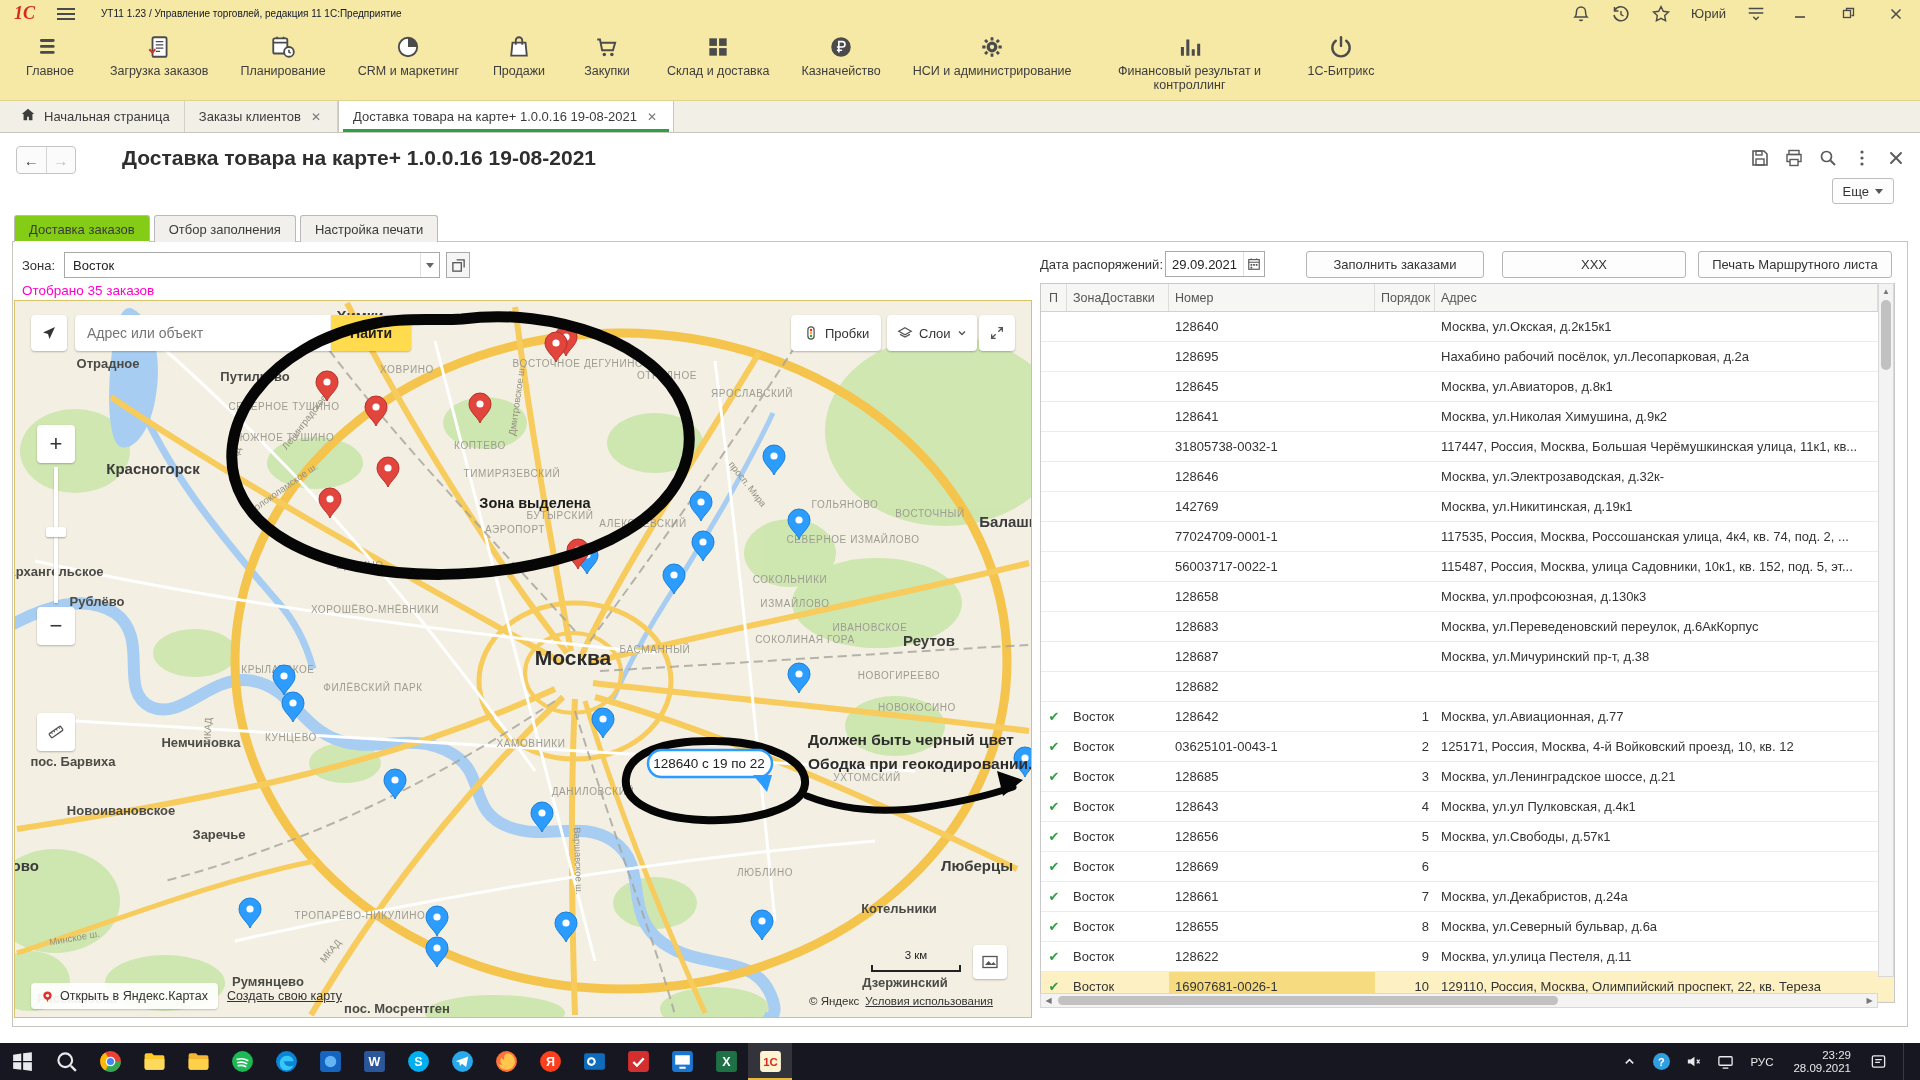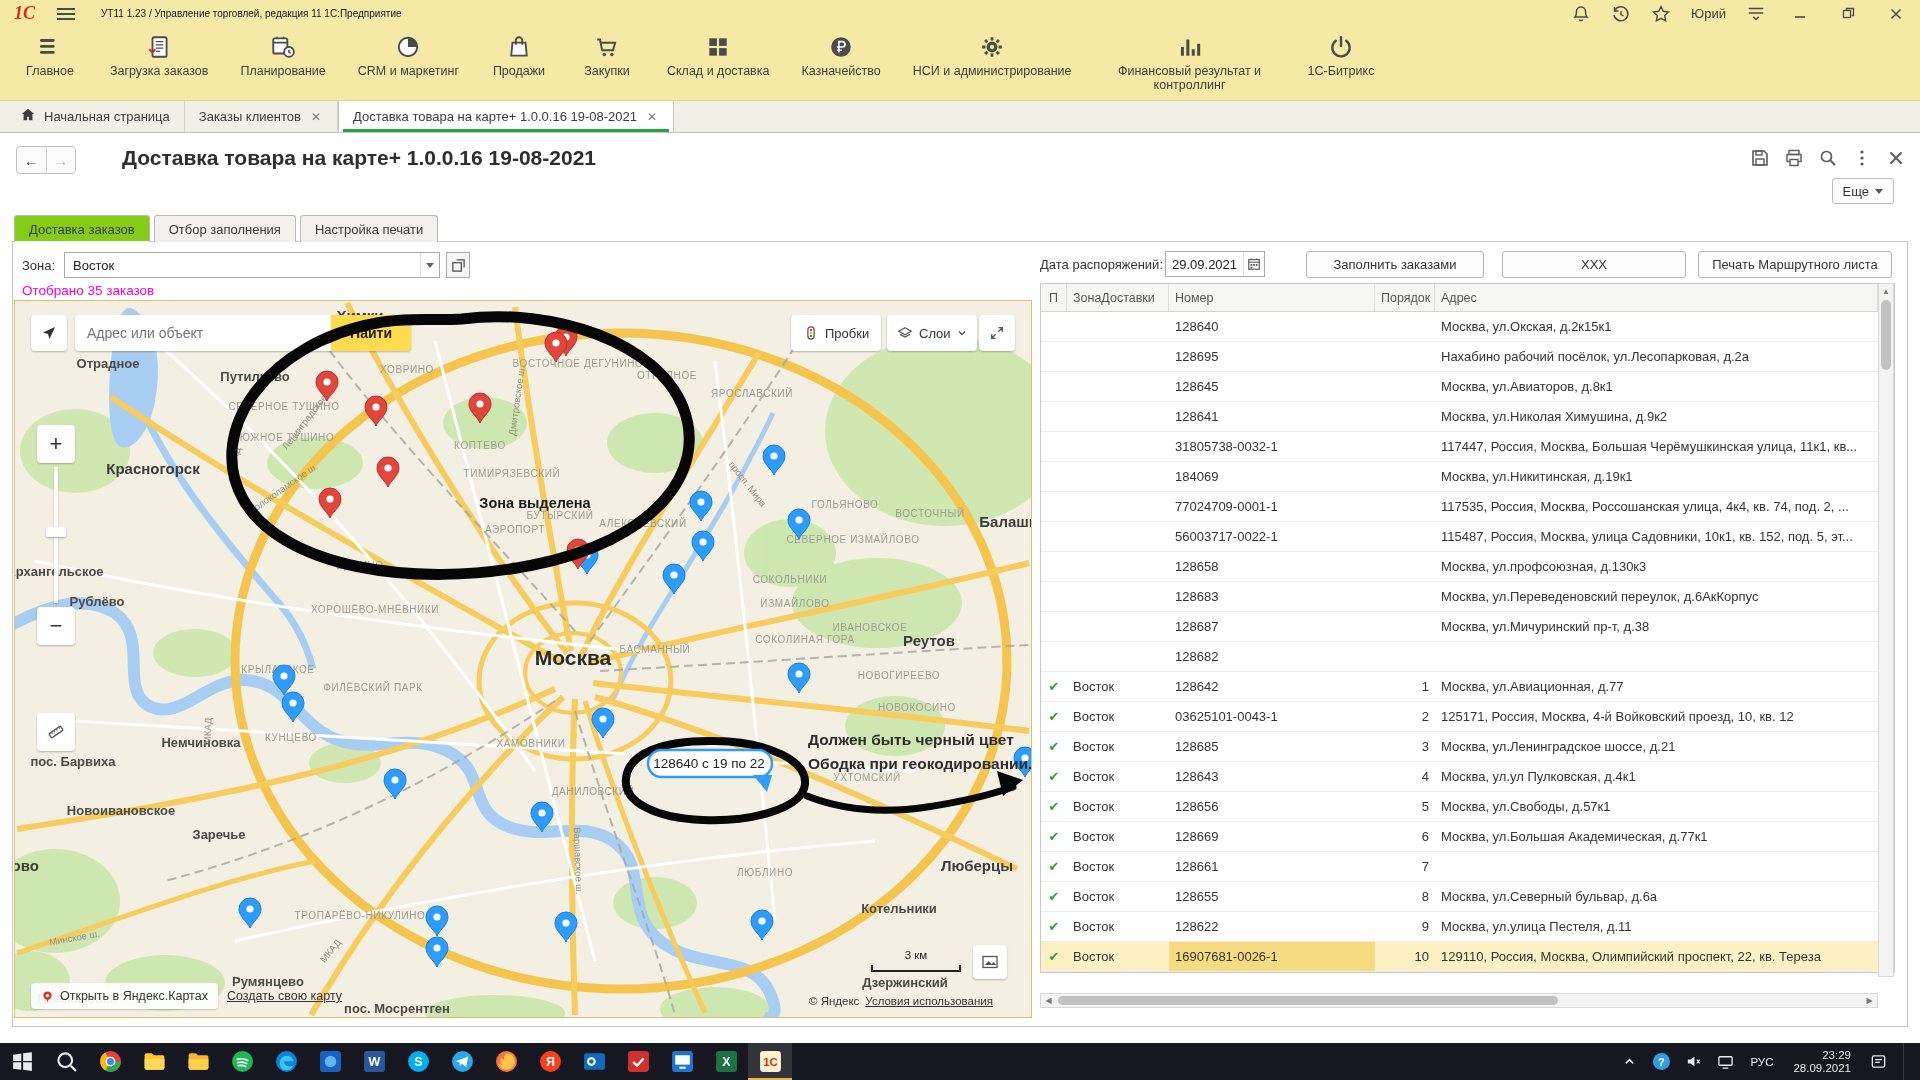--- a/index.html
+++ b/index.html
@@ -712,21 +712,28 @@
         <div class="trow">
           <div class="td chk" style="width: 26px;"></div>
           <div class="td zone" style="width: 102px;"></div>
           <div class="td num" style="width: 206px;">31805738-0032-1</div>
           <div class="td ord" style="width: 60px;"></div>
           <div class="td addr" style="width: 443px;">117447, Россия, Москва, Большая Черёмушкинская улица, 11к1, кв...</div>
         </div>
         <div class="trow">
           <div class="td chk" style="width: 26px;"></div>
           <div class="td zone" style="width: 102px;"></div>
-          <div class="td num" style="width: 206px;">184069</div>
+          <div class="td num" style="width: 206px;">128646</div>
+          <div class="td ord" style="width: 60px;"></div>
+          <div class="td addr" style="width: 443px;">Москва, ул.Электрозаводская, д.32к-</div>
+        </div>
+        <div class="trow">
+          <div class="td chk" style="width: 26px;"></div>
+          <div class="td zone" style="width: 102px;"></div>
+          <div class="td num" style="width: 206px;">142769</div>
           <div class="td ord" style="width: 60px;"></div>
           <div class="td addr" style="width: 443px;">Москва, ул.Никитинская, д.19к1</div>
         </div>
         <div class="trow">
           <div class="td chk" style="width: 26px;"></div>
           <div class="td zone" style="width: 102px;"></div>
           <div class="td num" style="width: 206px;">77024709-0001-1</div>
           <div class="td ord" style="width: 60px;"></div>
           <div class="td addr" style="width: 443px;">117535, Россия, Москва, Россошанская улица, 4к4, кв. 74, под. 2, ...</div>
         </div>
@@ -797,27 +804,27 @@
           <div class="td zone" style="width: 102px;">Восток</div>
           <div class="td num" style="width: 206px;">128656</div>
           <div class="td ord" style="width: 60px;">5</div>
           <div class="td addr" style="width: 443px;">Москва, ул.Свободы, д.57к1</div>
         </div>
         <div class="trow">
           <div class="td chk" style="width: 26px;">✔</div>
           <div class="td zone" style="width: 102px;">Восток</div>
           <div class="td num" style="width: 206px;">128669</div>
           <div class="td ord" style="width: 60px;">6</div>
-          <div class="td addr" style="width: 443px;">Москва, ул.Большая Академическая, д.77к1</div>
         </div>
         <div class="trow">
           <div class="td chk" style="width: 26px;">✔</div>
           <div class="td zone" style="width: 102px;">Восток</div>
           <div class="td num" style="width: 206px;">128661</div>
           <div class="td ord" style="width: 60px;">7</div>
+          <div class="td addr" style="width: 443px;">Москва, ул.Декабристов, д.24а</div>
         </div>
         <div class="trow">
           <div class="td chk" style="width: 26px;">✔</div>
           <div class="td zone" style="width: 102px;">Восток</div>
           <div class="td num" style="width: 206px;">128655</div>
           <div class="td ord" style="width: 60px;">8</div>
           <div class="td addr" style="width: 443px;">Москва, ул.Северный бульвар, д.6а</div>
         </div>
         <div class="trow">
           <div class="td chk" style="width: 26px;">✔</div>

